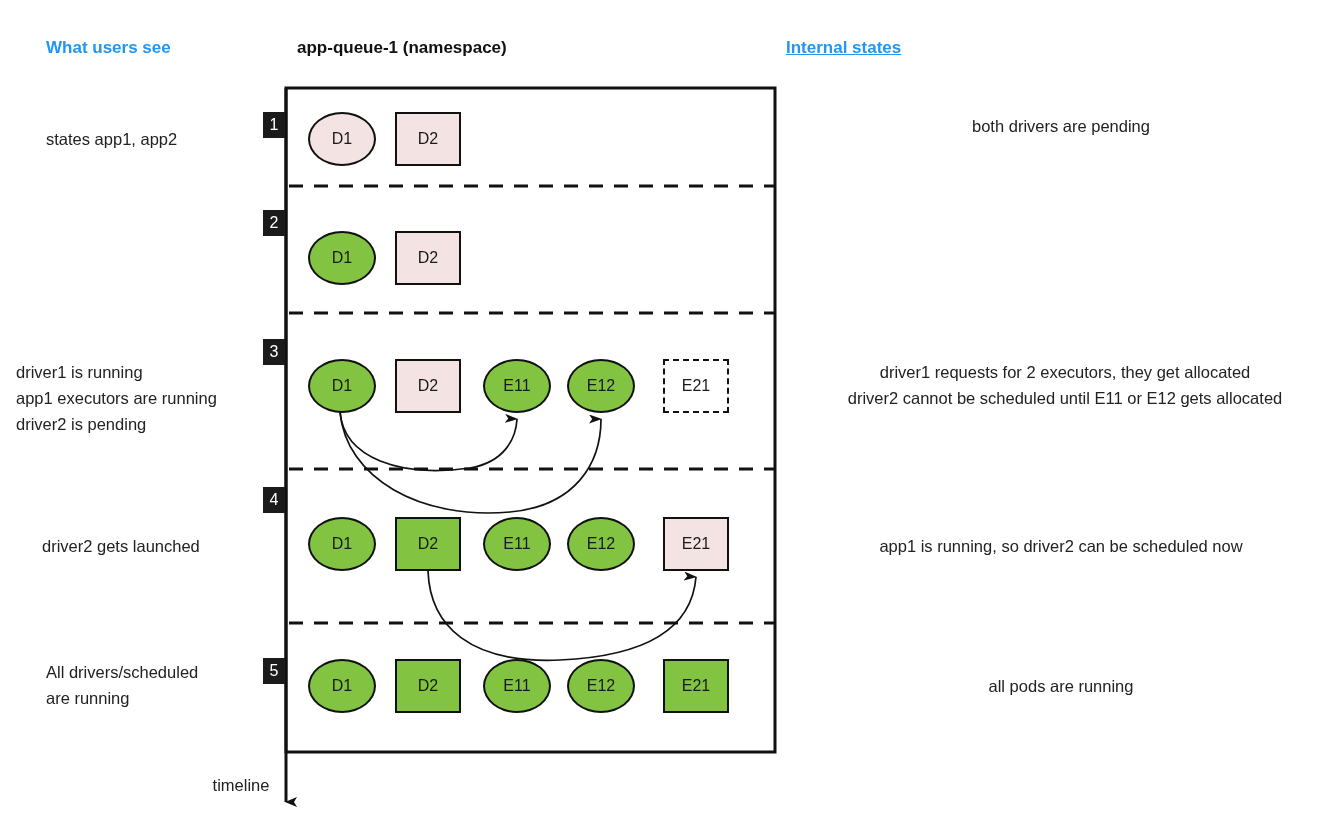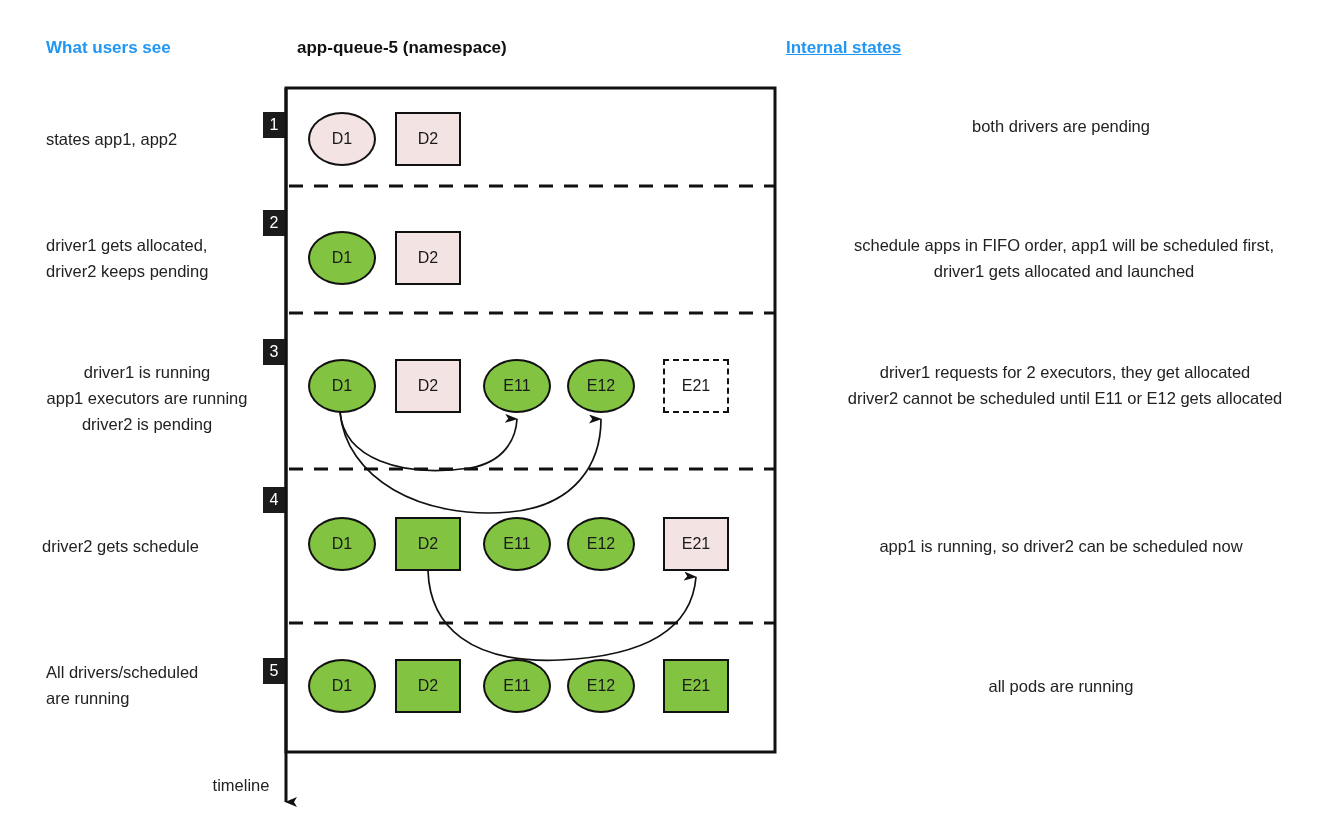--- a/index.html
+++ b/index.html
@@ -62,36 +62,32 @@
   .node.ghost{background:#ffffff;border:2.5px dashed #111111;}
 
   svg.overlay{position:absolute;left:0;top:0;width:1344px;height:820px;pointer-events:none;}
 </style>
 </head>
 <body>
 
 <div id="stage">
 
   <div class="hdr blue" style="left:46px;top:12px;">What users see</div>
-  <div class="hdr dark" style="left:297px;top:12px;">app-queue-5 (namespace)</div>
+  <div class="hdr dark" style="left:297px;top:12px;">app-queue-1 (namespace)</div>
   <div class="hdr blue" style="left:786px;top:12px;text-decoration:underline;">Internal states</div>
 
   <div class="sidetext left" style="left:46px;top:100px;width:230px;">states app1, app2</div>
-  <div class="sidetext left" style="left:46px;top:206px;width:230px;">driver1 gets allocated,
-driver2 keeps pending</div>
-  <div class="sidetext left" style="left:16px;top:333px;width:262px;text-align:center;">driver1 is running
+  <div class="sidetext left" style="left:16px;top:333px;width:262px;">driver1 is running
 app1 executors are running
 driver2 is pending</div>
-  <div class="sidetext left" style="left:42px;top:507px;width:236px;">driver2 gets schedule</div>
+  <div class="sidetext left" style="left:42px;top:507px;width:236px;">driver2 gets launched</div>
   <div class="sidetext left" style="left:46px;top:633px;width:232px;">All drivers/scheduled
 are running</div>
 
   <div class="sidetext" style="left:786px;top:87px;width:550px;">both drivers are pending</div>
-  <div class="sidetext" style="left:786px;top:206px;width:556px;">schedule apps in FIFO order, app1 will be scheduled first,
-driver1 gets allocated and launched</div>
   <div class="sidetext" style="left:786px;top:333px;width:558px;">driver1 requests for 2 executors, they get allocated
 driver2 cannot be scheduled until E11 or E12 gets allocated</div>
   <div class="sidetext" style="left:786px;top:507px;width:550px;">app1 is running, so driver2 can be scheduled now</div>
   <div class="sidetext" style="left:786px;top:647px;width:550px;">all pods are running</div>
 
   <div class="sidetext" style="left:186px;top:746px;width:110px;">timeline</div>
 
   <svg class="overlay" viewBox="0 0 1344 820">
 
     <rect x="286" y="62" width="489" height="664" fill="none" stroke="#111111" stroke-width="3"></rect>

